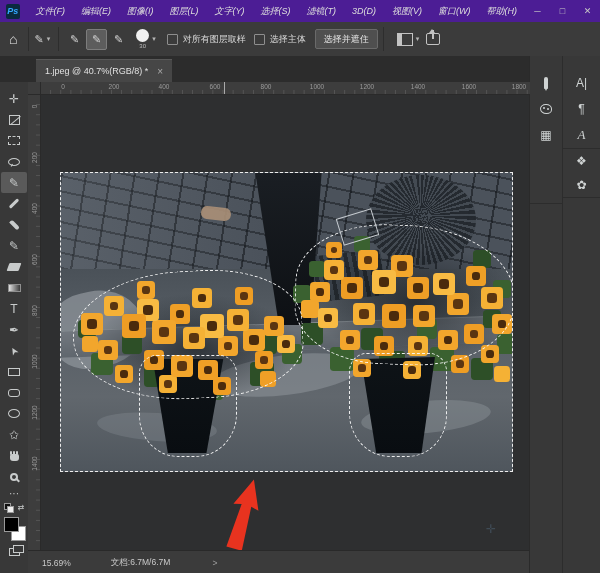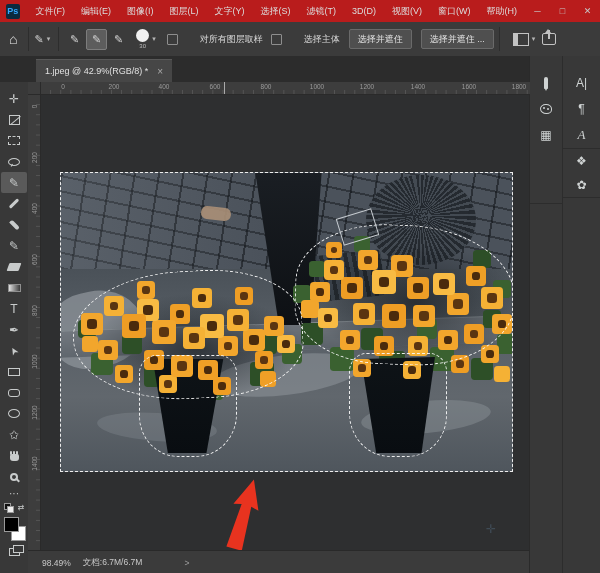--- a/index.html
+++ b/index.html
@@ -1,40 +1,40 @@
 <!DOCTYPE html>
 <html><head>
 <meta charset="utf-8">
 <style>
   html,body{margin:0;padding:0;background:#222;}
   .app{position:relative;width:600px;height:573px;background:#383838;overflow:hidden;
        font-family:"Liberation Sans","DejaVu Sans",sans-serif;color:#d6d6d6;
        -webkit-user-select:none;user-select:none;}
   
-  .menubar{position:absolute;top:0;left:0;right:0;height:22px;background:#b91c1c;
-           border-bottom:1px solid #262626;display:flex;align-items:center;}
+  .menubar{position:absolute;top:0;left:0;right:0;height:22px;background:#4c1d95;
+           border-bottom:1px solid #262626;display:flex;align-items:center;font-style:italic;}
   .pslogo{width:17px;height:15px;background:#0a2a3f;color:#34a7ff;font-size:9px;font-weight:bold;
           display:flex;align-items:center;justify-content:center;margin:0 8px 0 6px;border-radius:2px;}
   .menu-item{font-size:9px;padding:0 8px;color:#dcdcdc;line-height:22px;white-space:nowrap;}
   .win-controls{margin-left:auto;display:flex;align-items:center;}
   .win-btn{width:25px;text-align:center;font-size:9px;color:#c7c7c7;line-height:22px;}
   
   .optionsbar{position:absolute;top:22px;left:0;right:0;height:34px;background:#3b3b3b;
               border-bottom:1px solid #252525;display:flex;align-items:center;font-size:9px;}
   .ob-sep{width:1px;height:24px;background:#2d2d2d;margin:0 5px;}
   .home-icon{font-size:14px;color:#e2e2e2;margin:0 6px 0 9px;}
   .glyph-icon{font-size:11px;color:#cfcfcf;}
   .chev{font-size:7px;color:#b5b5b5;margin:0 3px;}
   .mode{width:19px;height:19px;display:flex;align-items:center;justify-content:center;border-radius:2px;margin:0 1px;}
   .mode.active{background:#5d5d5d;border:1px solid #7d7d7d;}
   .brushsize{display:flex;flex-direction:column;align-items:center;margin-left:7px;line-height:1;}
   .brushsize .circ{width:13px;height:13px;border-radius:50%;background:#f1f1f1;}
   .brushsize .num{font-size:6px;color:#bdbdbd;margin-top:1px;}
   .cbx{width:9px;height:9px;border:1px solid #8e8e8e;border-radius:1px;background:#3b3b3b;margin:0 5px 0 8px;flex:0 0 auto;}
-  .cbx-label{color:#d8d8d8;white-space:nowrap;margin-left:17px;}
+  .cbx-label{color:#d8d8d8;white-space:nowrap;}
   .ps-btn{height:18px;padding:0 8px;background:#4f4f4f;border:1px solid #6a6a6a;border-radius:2px;
           font-size:9px;color:#e4e4e4;display:flex;align-items:center;margin-left:9px;white-space:nowrap;}
   .cs-paneltoggle{width:14px;height:11px;border:1px solid #c3c3c3;position:relative;margin-left:8px;}
   .cs-paneltoggle::before{content:"";position:absolute;left:0;top:0;bottom:0;width:4px;background:#c3c3c3;}
   .cs-share{width:12px;height:10px;border:1px solid #c3c3c3;border-radius:2px;position:relative;margin:0 8px 0 4px;}
   .cs-share::before{content:"";position:absolute;left:4.5px;top:-4px;width:2px;height:9px;background:#c3c3c3;}
   .cs-share::after{content:"";position:absolute;left:2px;top:-5px;border:3px solid transparent;border-bottom:4px solid #c3c3c3;transform:translateY(-3px);}
   
   .tabbar{position:absolute;top:56px;left:0;width:530px;height:26px;background:#2c2c2c;display:flex;align-items:flex-end;}
   .tab{margin-left:36px;height:22px;background:#464646;display:flex;align-items:center;padding:0 9px;
@@ -109,21 +109,21 @@
   .dots{left:0;top:0;width:2px;height:2px;border-radius:50%;background:transparent;}
   .vase{background:linear-gradient(180deg,#0e1317,#090d11);}
   .ants{border:1px dashed rgba(250,250,250,.92);background:transparent;box-sizing:border-box;}
   .sel-rect{left:278px;top:40px;width:37px;height:28px;border:1px solid #c6cbd0;transform:rotate(-17deg);box-sizing:border-box;}
   .canvas-corner-icon{position:absolute;left:458px;top:440px;font-size:12px;color:#42505c;opacity:.85;z-index:3;}
   .arrow-svg{position:absolute;left:0;top:0;z-index:6;pointer-events:none;}
   
   .statusbar{position:absolute;left:28px;top:550px;width:502px;height:23px;background:#3b3b3b;border-top:1px solid #292929;
              display:flex;align-items:center;font-size:8.5px;color:#c9c9c9;}
   .sb-zoom{margin-left:14px;}
-  .sb-doc{margin-left:12px;}
+  .sb-doc{margin-left:40px;}
   .sb-chev{margin-left:42px;color:#9f9f9f;}
   
   .dock{position:absolute;right:0;top:56px;width:70px;bottom:0;background:#383838;border-left:1px solid #2a2a2a;display:flex;}
   .dock-col{display:flex;flex-direction:column;align-items:center;padding-top:14px;}
   .dock-col1{width:32px;border-right:1px solid #2c2c2c;}
   .dock-col2{width:37px;}
   .dk{height:26px;width:100%;display:flex;align-items:center;justify-content:center;color:#cfd3d3;font-size:12px;flex:0 0 auto;}
   .dk-serif{font-family:"Liberation Serif","DejaVu Serif",serif;font-style:italic;font-size:13px;}
   .dock-div{width:100%;height:0;border-top:1px solid #2c2c2c;flex:0 0 auto;}
   .spacer55{height:55px;flex:0 0 auto;}
@@ -175,30 +175,29 @@
     <div class="brushsize">
       <span class="circ"></span>
       <span class="num">30</span>
     </div>
     <span class="chev">▾</span>
     <span class="cbx"></span>
     <span class="cbx-label">对所有图层取样</span>
     <span class="cbx"></span>
     <span class="cbx-label">选择主体</span>
     <div class="ps-btn">选择并遮住</div>
-    <div class="ps-btn">选择并遮住 ...</div>
     <div class="ob-sep"></div>
     <div class="cs-paneltoggle"></div>
     <span class="chev">▾</span>
     <div class="cs-share"></div>
   </div>
 
   <div class="tabbar">
     <div class="tab">
-      <span>1.jpeg @ 42.9%(RGB/8) *</span>
+      <span>1.jpeg @ 40.7%(RGB/8) *</span>
       <span class="tab-close">×</span>
     </div>
   </div>
 
   <div class="toolbar">
     <div class="ti">
         <span>✛</span>
       </div>
     <div class="ti">
         <span class="cs-frame"></span>
@@ -369,21 +368,21 @@
     <span class="canvas-corner-icon">✛</span>
 
     <svg class="arrow-svg" width="502" height="468" viewBox="0 0 502 468">
       <g transform="rotate(16 216 432)">
         <polygon points="216,396 203,425 211,423 208,468 224,468 221,423 229,425" fill="#e8331f"></polygon>
       </g>
     </svg>
   </div>
 
   <div class="statusbar">
-    <span class="sb-zoom">98.49%</span>
+    <span class="sb-zoom">15.69%</span>
     <span class="sb-doc">文档:6.7M/6.7M</span>
     <span class="sb-chev">&gt;</span>
   </div>
 
   <div class="dock">
     <div class="dock-col dock-col1">
       <div class="dk">
           <span class="cs-brushpanel"></span>
         </div>
       <div class="dk">

